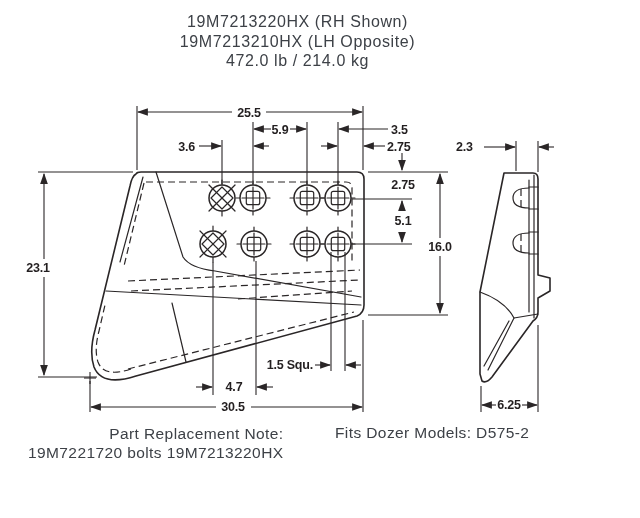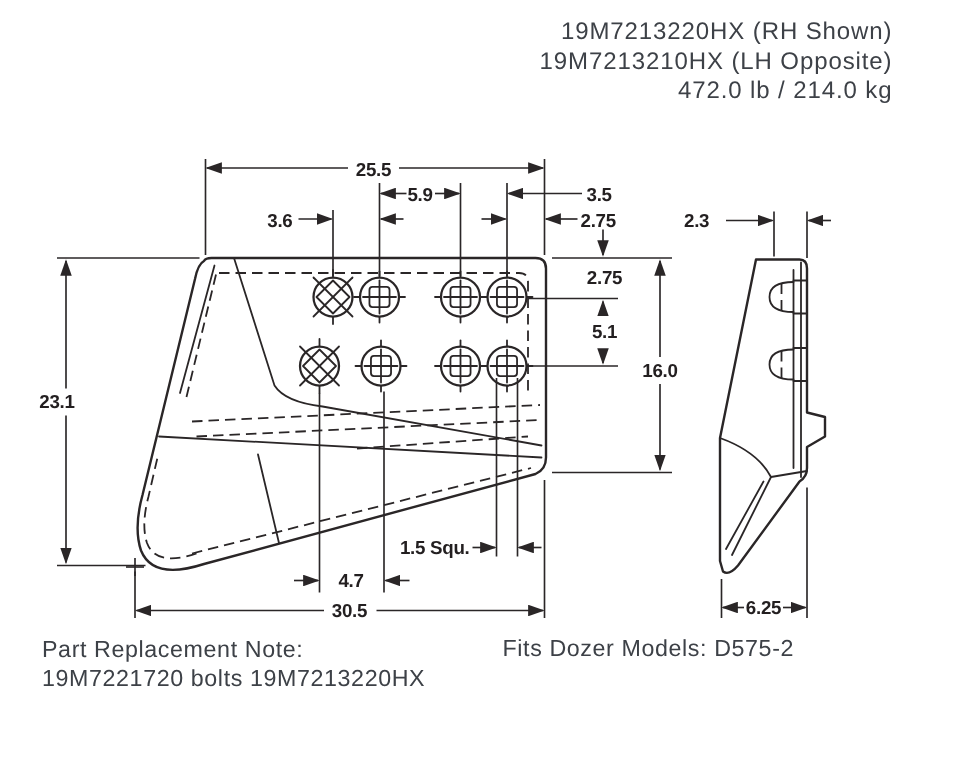--- a/index.html
+++ b/index.html
@@ -1,26 +1,26 @@
 <!DOCTYPE html>
 <html><head>
 <meta charset="utf-8">
 <style>
   html,body{margin:0;padding:0;background:#ffffff;}
   .canvas{
     position:relative;width:640px;height:518px;background:#ffffff;
     font-family:"Liberation Sans",sans-serif;overflow:hidden;
   }
   .hdr{
-    position:absolute;left:0;top:12px;width:595px;text-align:right;
+    position:absolute;left:0;top:12px;width:595px;text-align:center;
     color:#3d4147;font-size:16px;font-weight:500;letter-spacing:.6px;line-height:19.5px;
   }
   .ftr-left{
     position:absolute;left:28px;top:424px;color:#3d4147;font-size:15.5px;
-    font-weight:500;letter-spacing:.4px;line-height:19px;
+    font-weight:500;letter-spacing:.4px;line-height:19px;text-align:right;
   }
   .ftr-right{
     position:absolute;left:335px;top:424px;color:#3d4147;font-size:15.5px;
     font-weight:400;letter-spacing:.4px;
   }
   svg{position:absolute;left:0;top:0;}
   .edge{fill:none;stroke:#2a2627;stroke-width:1.6;stroke-linejoin:round;stroke-linecap:round;}
   .thin{fill:none;stroke:#2a2627;stroke-width:1.2;stroke-linejoin:round;stroke-linecap:round;}
   .hid{fill:none;stroke:#2a2627;stroke-width:1.2;stroke-dasharray:7 4;stroke-linecap:butt;}
   .dim{fill:none;stroke:#2a2627;stroke-width:1.1;stroke-linecap:butt;}

